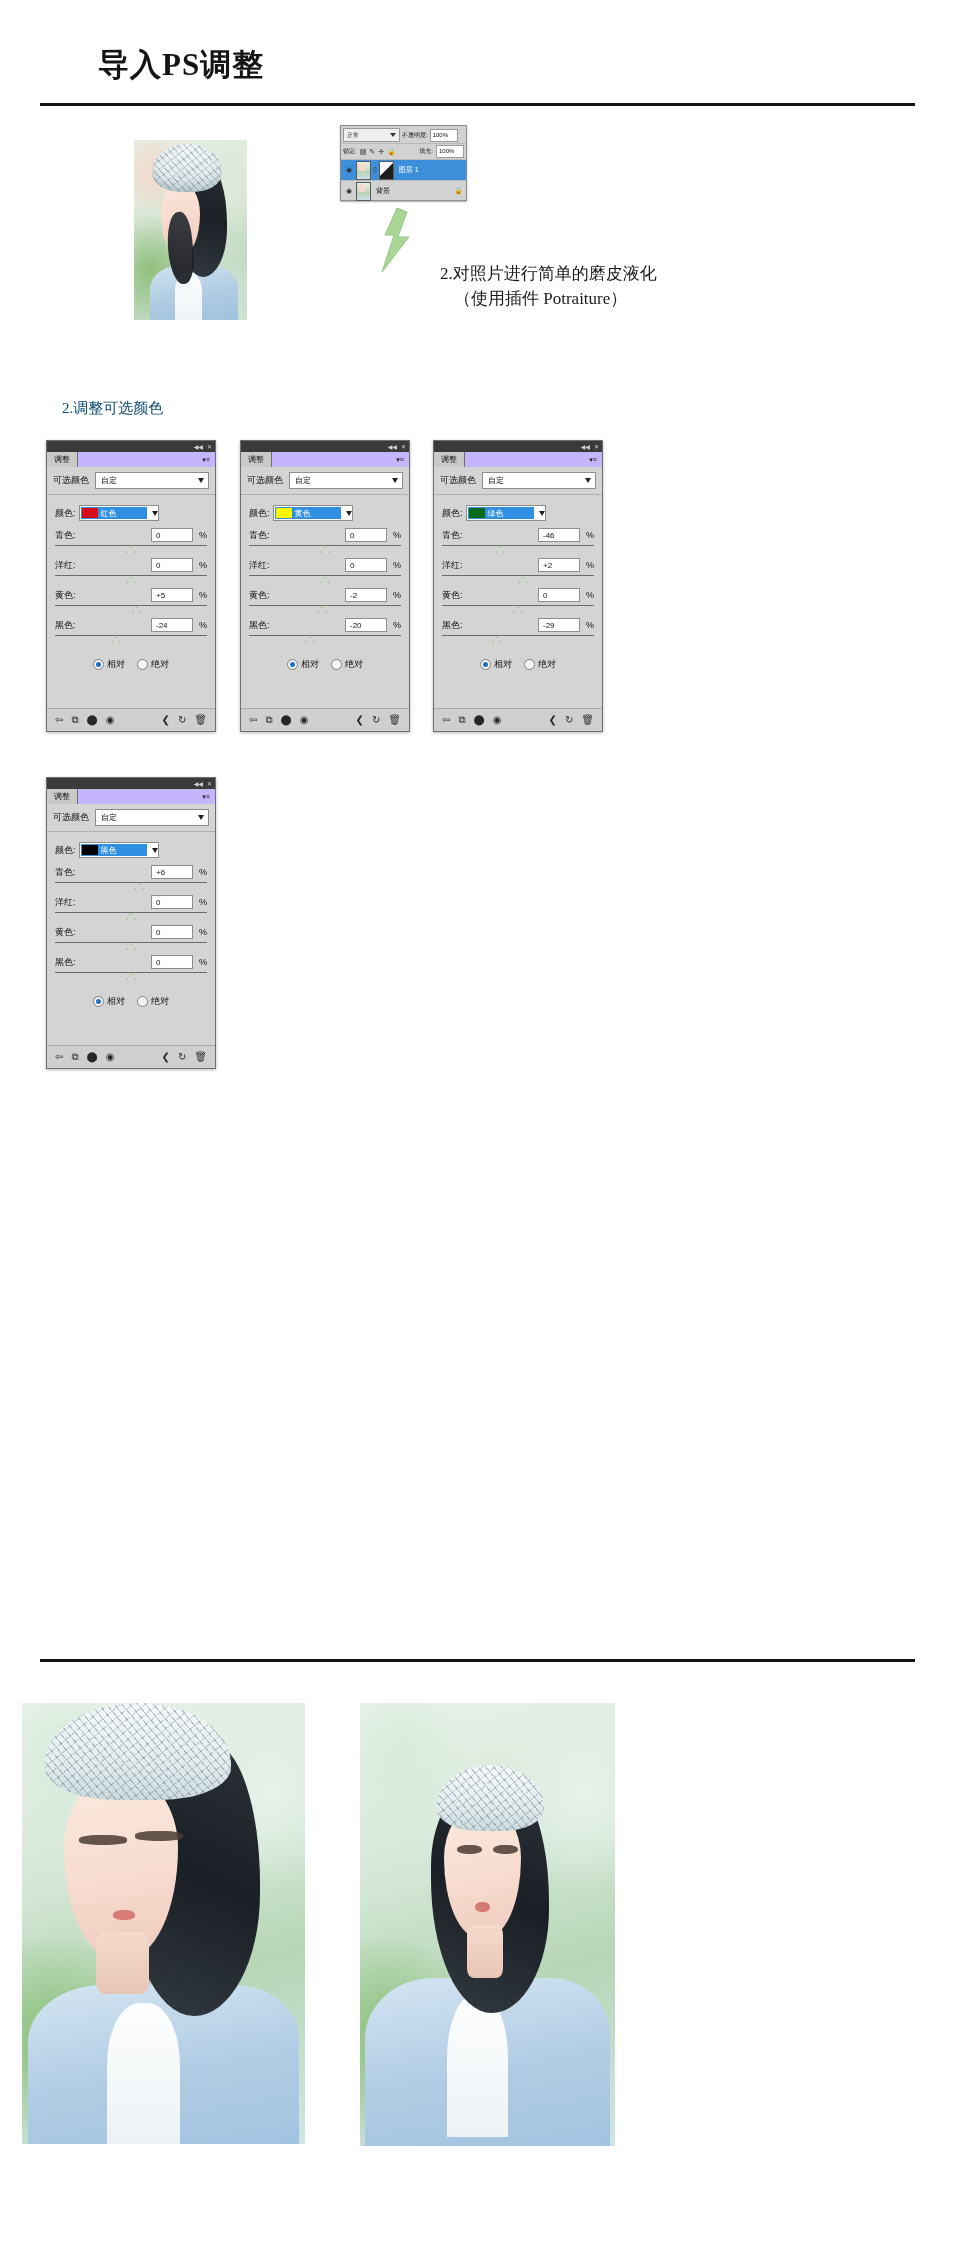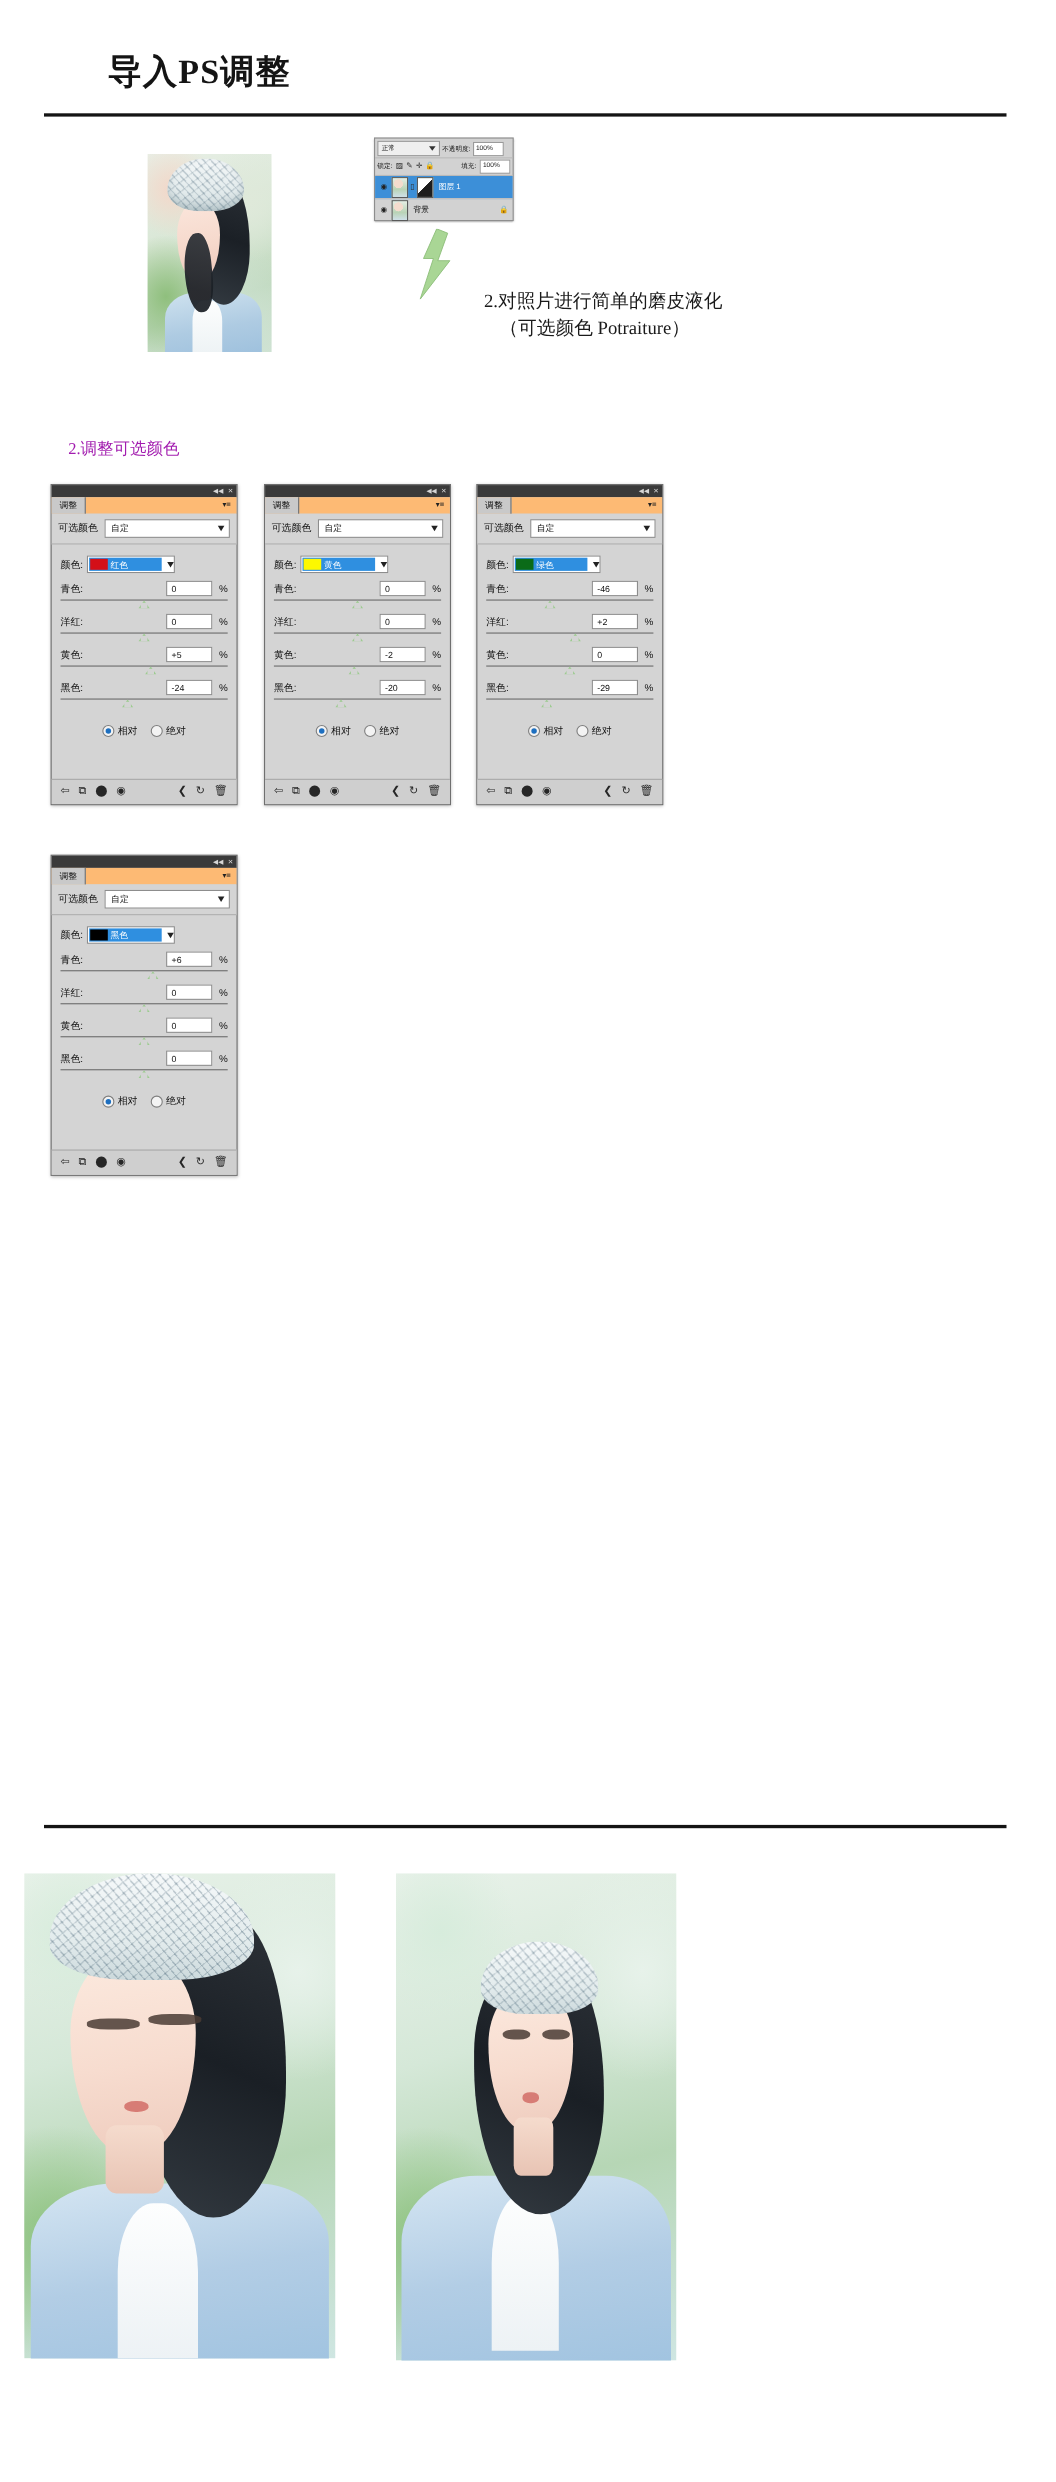--- a/index.html
+++ b/index.html
@@ -105,38 +105,38 @@
 
   
   .cap1{
     position:absolute;left:440px;top:262px;width:360px;
     font-family:"Liberation Serif", serif;font-size:17px;color:#1a1a1a;line-height:1.45;
   }
   .cap1 .l2{display:block;text-indent:14px;}
 
   .cap2{
     position:absolute;left:62px;top:399px;
-    font-family:"Liberation Serif", serif;font-size:15px;color:#a21caf;
+    font-family:"Liberation Serif", serif;font-size:15px;color:#0c4a6e;
   }
 
   
   .sc-panel{
     position:absolute;width:168px;height:290px;
     background:#d4d4d4;border:1px solid #6f6f6f;
     font-family:"Liberation Sans", sans-serif;
     box-shadow:0 1px 3px rgba(0,0,0,.28);
   }
   #panel-1{left:46px;top:440px;}
   #panel-2{left:240px;top:440px;}
   #panel-3{left:433px;top:440px;}
   #panel-4{left:46px;top:777px;}
 
   .sc-titlebar{height:11px;background:#3a3a3a;display:flex;align-items:center;justify-content:flex-end;padding-right:3px;gap:4px;}
   .sc-tb-ic{color:#d6d6d6;font-size:6px;line-height:1;}
-  .sc-tabbar{height:15px;background:#fdba74;display:flex;align-items:stretch;}
+  .sc-tabbar{height:15px;background:#c4b5fd;display:flex;align-items:stretch;}
   .sc-tab{background:#c9c9c9;padding:0 7px;font-size:8px;line-height:15px;color:#111;border-right:1px solid #6f6f6f;}
   .sc-tabfill{flex:1;}
   .sc-menu{width:18px;font-size:7px;color:#222;line-height:15px;text-align:center;}
 
   .sc-preset{height:27px;display:flex;align-items:center;gap:6px;padding:0 6px;background:#d4d4d4;border-bottom:1px solid #b0b0b0;}
   .sc-preset-lab{font-size:9px;color:#101010;white-space:nowrap;}
   .sc-preset-sel{
     flex:1;height:15px;background:#ffffff;border:1px solid #8d8d8d;
     font-size:8px;line-height:15px;color:#111;padding-left:5px;position:relative;
   }
@@ -277,21 +277,21 @@
       <span class="lp-lock">🔒</span>
     </div>
   </div>
 
   <svg class="bolt" viewBox="0 0 36 64">
     <polygon points="19,0 7,27 16,27 4,64 31,29 20,29 29,4" fill="#a9d695" stroke="#8bbd78" stroke-width="0.8"></polygon>
   </svg>
 
   <div class="cap1">
     <span>2.对照片进行简单的磨皮液化</span>
-    <span class="l2">（可选颜色 Potraiture）</span>
+    <span class="l2">（使用插件 Potraiture）</span>
   </div>
 
   <div class="cap2">2.调整可选颜色</div>
 
   <div id="panels-host">
       <div class="sc-panel" id="panel-1">
         <div class="sc-titlebar">
           <span class="sc-tb-ic">◀◀</span>
           <span class="sc-tb-ic">✕</span>
         </div>

